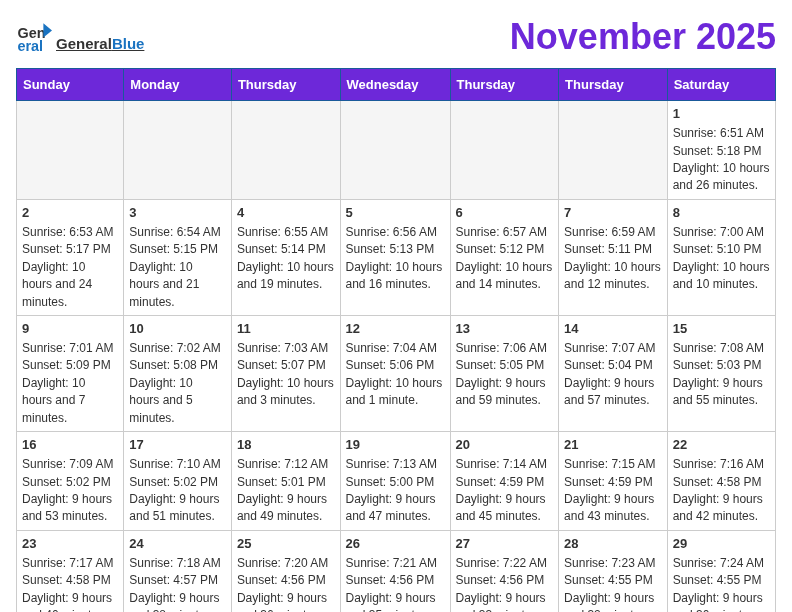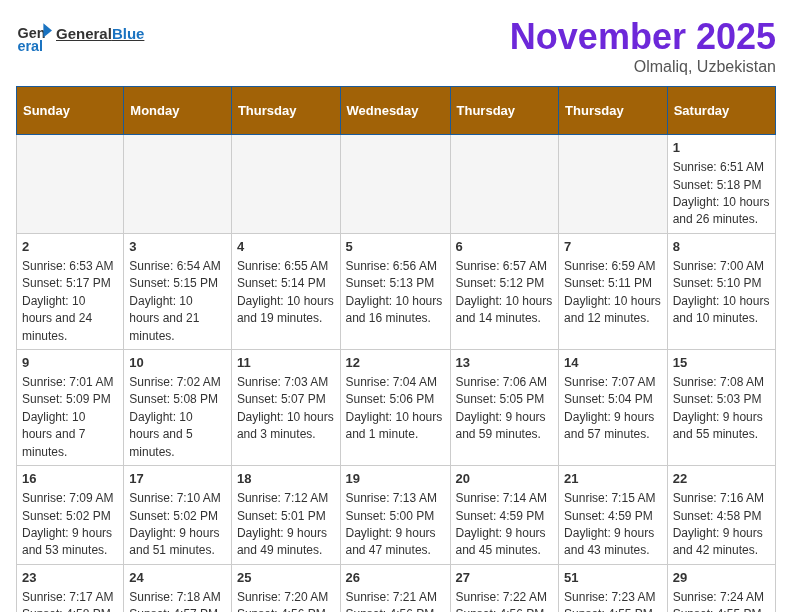--- a/index.html
+++ b/index.html
@@ -11,21 +11,21 @@
       padding: 16px;
     }
     .header-area {
       display: flex;
       justify-content: space-between;
       align-items: flex-start;
       margin-bottom: 10px;
     }
     .logo {
       display: flex;
-      align-items: center;
+      align-items: flex-end;
       gap: 4px;
     }
     .logo-icon {
       width: 36px;
       height: 36px;
     }
     .title-block {
       text-align: right;
     }
     .month-title {
@@ -36,24 +36,24 @@
     .location-title {
       font-size: 16px;
       color: #555;
     }
     .calendar {
       width: 100%;
       border-collapse: collapse;
       border: 1px solid #ccc;
     }
     .calendar th {
-      background-color: #a16207;
+      background-color: #6d28d9;
       color: #fff;
       text-align: left;
-      padding: 16px 6px;
+      padding: 8px 6px;
       font-size: 13px;
       font-weight: bold;
       border: 1px solid #1a5a9a;
     }
     .calendar td {
       vertical-align: top;
       border: 1px solid #ccc;
       padding: 4px 5px;
       width: 113px;
       min-height: 80px;
@@ -91,21 +91,20 @@
       <polygon points="38,10 50,20 38,30" fill="#1a73c1"></polygon>
     </svg>
     <div>
       <div style="font-size:15px;font-weight:bold;color:#333;line-height:1.1;text-decoration:underline;">
         <span style="color:#333;">General</span><span style="color:#1a73c1;">Blue</span>
       </div>
     </div>
   </div>
   <div class="title-block">
     <div class="month-title">November 2025</div>
-    <div class="location-title">Olmaliq, Uzbekistan</div>
   </div>
 </div>
 
 <table class="calendar">
   <thead>
     <tr>
     <th>Sunday</th>
         <th>Monday</th>
         <th>Thursday</th>
         <th>Wednesday</th>
@@ -313,21 +312,21 @@
 and 35 minutes.</div>
         </td>
         <td>
           <span class="day-number">27</span>
           <div class="day-info">Sunrise: 7:22 AM
 Sunset: 4:56 PM
 Daylight: 9 hours
 and 33 minutes.</div>
         </td>
         <td>
-          <span class="day-number">51</span>
+          <span class="day-number">28</span>
           <div class="day-info">Sunrise: 7:23 AM
 Sunset: 4:55 PM
 Daylight: 9 hours
 and 32 minutes.</div>
         </td>
         <td>
           <span class="day-number">29</span>
           <div class="day-info">Sunrise: 7:24 AM
 Sunset: 4:55 PM
 Daylight: 9 hours

